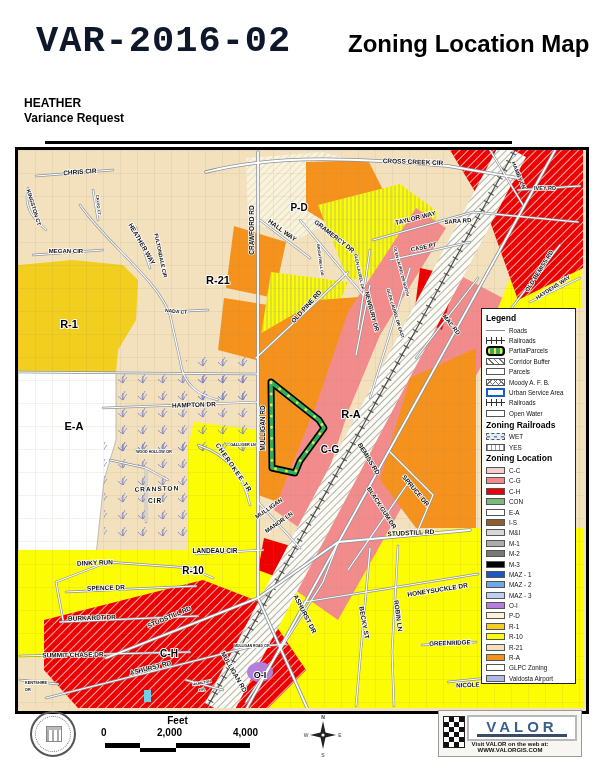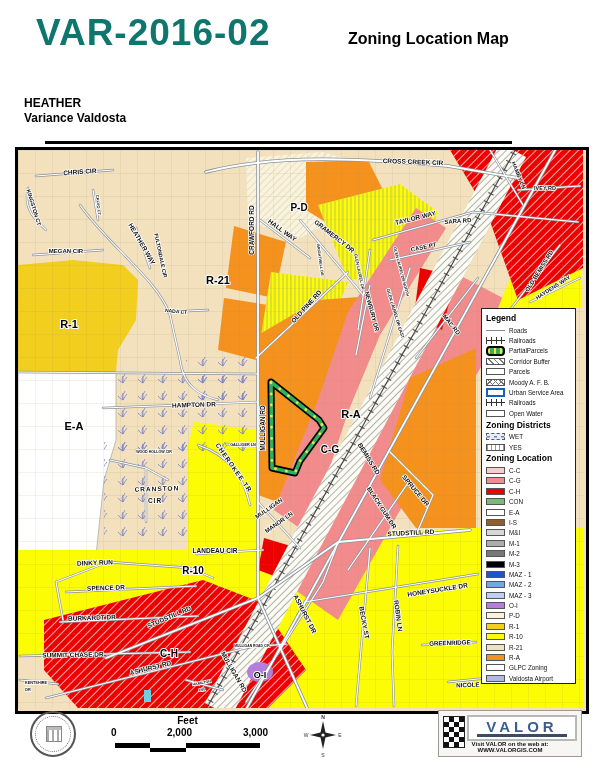--- a/index.html
+++ b/index.html
@@ -1,20 +1,20 @@
 <!DOCTYPE html>
 <html><head>
 <meta charset="utf-8">
 <style>
   html,body{margin:0;padding:0;background:#fff;width:600px;height:776px;overflow:hidden;
     font-family:"Liberation Sans",sans-serif;position:relative;}
   #page{position:absolute;inset:0;background:#fff;}
   
-  #case-title{position:absolute;left:36px;top:12px;font-size:37px;font-weight:bold;letter-spacing:1px;color:#0f766e;}
-  #map-type{position:absolute;left:348px;top:30px;font-size:16px;font-weight:bold;color:#000;}
+  #case-title{position:absolute;left:36px;top:20px;font-size:37px;font-weight:bold;letter-spacing:1px;color:#0f172a;font-family:Liberation Mono, monospace;}
+  #map-type{position:absolute;left:348px;top:30px;font-size:24px;font-weight:bold;color:#000;}
   #proj-name{position:absolute;left:24px;top:96px;font-size:12px;font-weight:bold;color:#000;}
   #proj-req{position:absolute;left:24px;top:111px;font-size:12px;font-weight:bold;color:#000;}
   #divider{position:absolute;left:45px;top:141px;width:467px;height:3px;background:#000;}
   
   #map-frame{position:absolute;left:15px;top:147px;width:568px;height:561px;border:3px solid #000;background:#F3E1BE;}
   #map-svg{position:absolute;left:0;top:0;width:565px;height:558px;}
   .rlbl{font-family:"Liberation Sans",sans-serif;font-weight:bold;fill:#111;stroke:#fff;stroke-width:1.5px;paint-order:stroke;text-anchor:middle;}
   .zlbl{font-family:"Liberation Sans",sans-serif;font-weight:bold;fill:#000;stroke:#fff;stroke-width:2px;paint-order:stroke;text-anchor:middle;}
   
   #legend{position:absolute;left:463px;top:158px;width:95px;height:376px;background:#fff;
@@ -39,21 +39,21 @@
   .sw-wet{background:#E4EDF6;background-image:repeating-linear-gradient(90deg,#6A7FC0 0 3px,transparent 3px 7px);
      background-size:100% 1.5px;background-position:0 45%;background-repeat:no-repeat;border-style:dashed;}
   .sw-yes{background:#fff;background-image:repeating-linear-gradient(90deg,#999 0 1px,transparent 1px 4px);}
   .swd{background-image:repeating-linear-gradient(45deg,rgba(110,110,110,.85) 0 1px,transparent 1px 4px);}
   .swc{background-image:repeating-linear-gradient(45deg,#2BC4C4 0 1.5px,transparent 1.5px 5px);}
   
   #seal{position:absolute;left:30px;top:711px;width:46px;height:46px;border-radius:50%;border:2px solid #555;box-sizing:border-box;}
   #seal .inner{position:absolute;left:3px;top:3px;right:3px;bottom:3px;border-radius:50%;border:1px dotted #777;}
   #seal .glyph{position:absolute;left:14px;top:13px;width:14px;height:14px;border:1px solid #888;
      background:linear-gradient(#bbb 20%,transparent 20%),repeating-linear-gradient(90deg,#aaa 0 2px,transparent 2px 5px);}
-  #scale{position:absolute;left:105px;top:713px;width:170px;height:44px;}
+  #scale{position:absolute;left:95px;top:713px;width:170px;height:44px;}
   #feet-label{position:absolute;left:0;top:2px;width:165px;text-align:center;font-size:10px;font-weight:bold;}
   .tick{position:absolute;top:14px;font-size:10px;font-weight:bold;}
   #tick0{left:6px;} #tick1{left:62px;} #tick2{left:138px;}
   #bar{position:absolute;left:10px;top:30px;width:145px;height:10px;}
   .seg{position:absolute;height:4.5px;background:#000;}
   #compass{position:absolute;left:303px;top:712px;width:40px;height:46px;}
   #valor{position:absolute;left:438px;top:710px;width:144px;height:47px;border:1.5px solid #999;
      background:#F7F6F2;box-sizing:border-box;}
   #valor-logo{position:absolute;left:4px;top:5px;width:20px;height:30px;background:
      repeating-conic-gradient(#111 0 25%,#fff 0 50%) 0 0/10px 10px;border:1px solid #222;}
@@ -64,21 +64,21 @@
   #valor-web{position:absolute;left:0;bottom:3px;width:100%;text-align:center;font-size:6px;font-weight:bold;color:#111;}
 </style>
 </head>
 <body>
 
 <div id="page">
 
   <div id="case-title">VAR-2016-02</div>
   <div id="map-type">Zoning Location Map</div>
   <div id="proj-name">HEATHER</div>
-  <div id="proj-req">Variance Valdosta</div>
+  <div id="proj-req">Variance Request</div>
   <div id="divider"></div>
 
   <div id="map-frame">
     <svg id="map-svg" viewBox="0 0 565 558">
       <defs>
         <pattern id="lots" width="17" height="23" patternUnits="userSpaceOnUse">
           <path d="M0 0H17M0 0V23" stroke="#9a8a60" stroke-width="0.45" opacity="0.5" fill="none"></path>
         </pattern>
         <pattern id="hatch" width="5" height="5" patternUnits="userSpaceOnUse" patternTransform="rotate(45)">
           <line x1="0" y1="0" x2="0" y2="5" stroke="#666" stroke-width="1"></line>
@@ -353,21 +353,21 @@
           </div>
           <div class="lg-row">
             <span class="sw sw-railroad"></span>
             <span class="lab">Railroads</span>
           </div>
           <div class="lg-row">
             <span class="sw sw-water"></span>
             <span class="lab">Open Water</span>
           </div>
         </div>
-      <div class="lg-title">Zoning Districts</div>
+      <div class="lg-title">Zoning Railroads</div>
       <div id="legend-conditions">
           <div class="lg-row">
             <span class="sw sw-wet"></span>
             <span class="lab">WET</span>
           </div>
           <div class="lg-row">
             <span class="sw sw-yes"></span>
             <span class="lab">YES</span>
           </div>
         </div>
@@ -463,21 +463,21 @@
 
   <div id="seal">
     <div class="inner"></div>
     <div class="glyph"></div>
   </div>
 
   <div id="scale">
     <div id="feet-label">Feet</div>
     <div class="tick" id="tick0">0</div>
     <div class="tick" id="tick1">2,000</div>
-    <div class="tick" id="tick2">3,000</div>
+    <div class="tick" id="tick2">4,000</div>
     <div id="bar">
       <div class="seg" style="left:0;width:35px;top:0;"></div>
       <div class="seg" style="left:35px;width:36px;top:4.5px;"></div>
       <div class="seg" style="left:71px;width:74px;top:0;"></div>
     </div>
   </div>
 
   <svg id="compass" viewBox="0 0 40 46">
     <text x="20" y="7" font-size="5" text-anchor="middle" fill="#333" font-weight="bold">N</text>
     <text x="37" y="25" font-size="5" text-anchor="middle" fill="#333">E</text>

